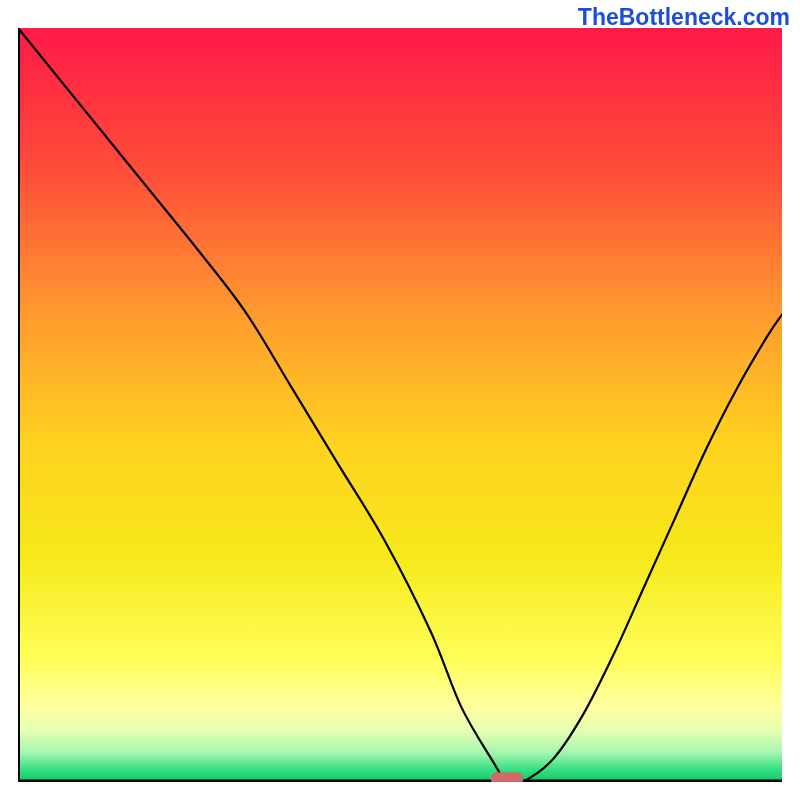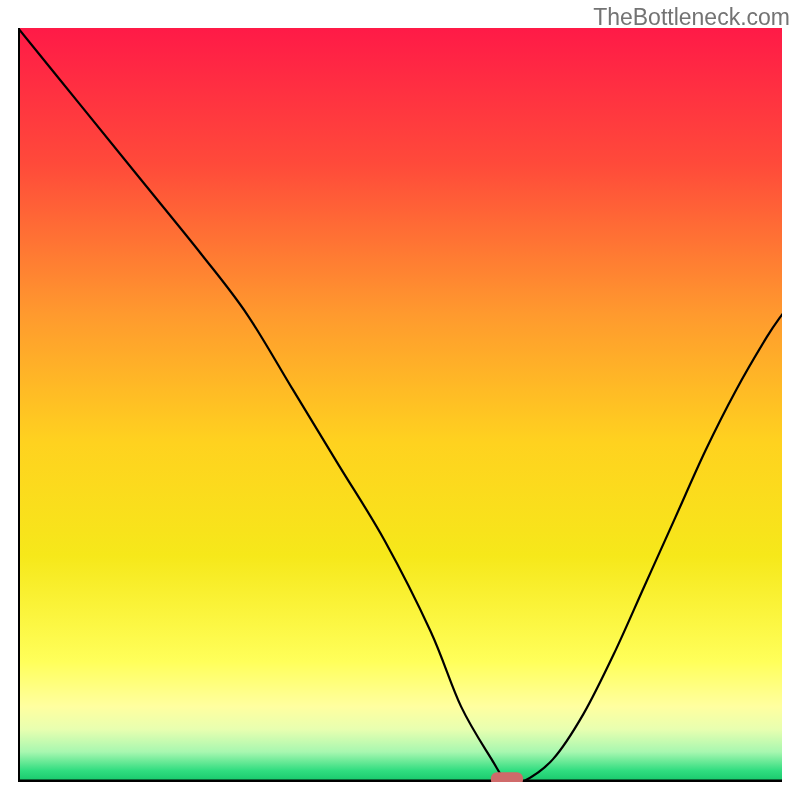--- a/index.html
+++ b/index.html
@@ -13,22 +13,22 @@
   .container {
     position: relative;
     width: 800px;
     height: 800px;
   }
   .watermark {
     position: absolute;
     top: 4px;
     right: 10px;
     font-size: 23px;
-    font-weight: normal;
-    color: #737373;
+    font-weight: bold;
+    color: #1d4ed8;
     letter-spacing: 0px;
   }
   .plot {
     position: absolute;
     left: 18px;
     top: 28px;
     width: 764px;
     height: 754px;
   }
   .plot svg {

